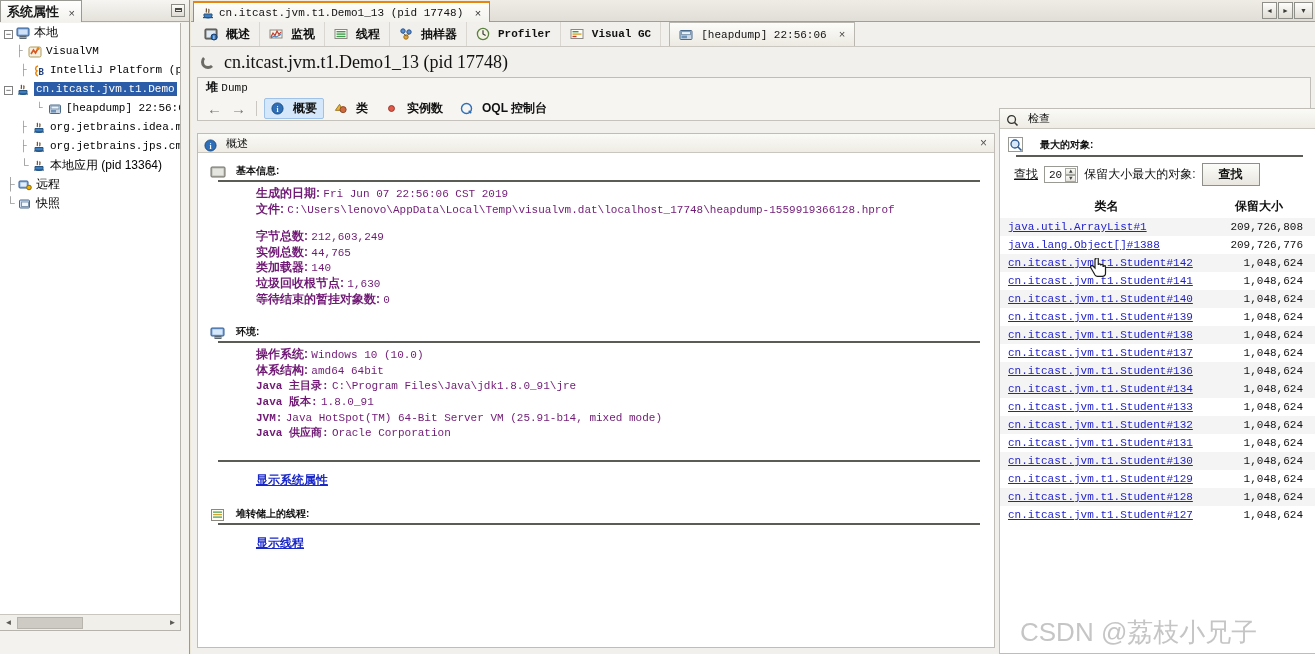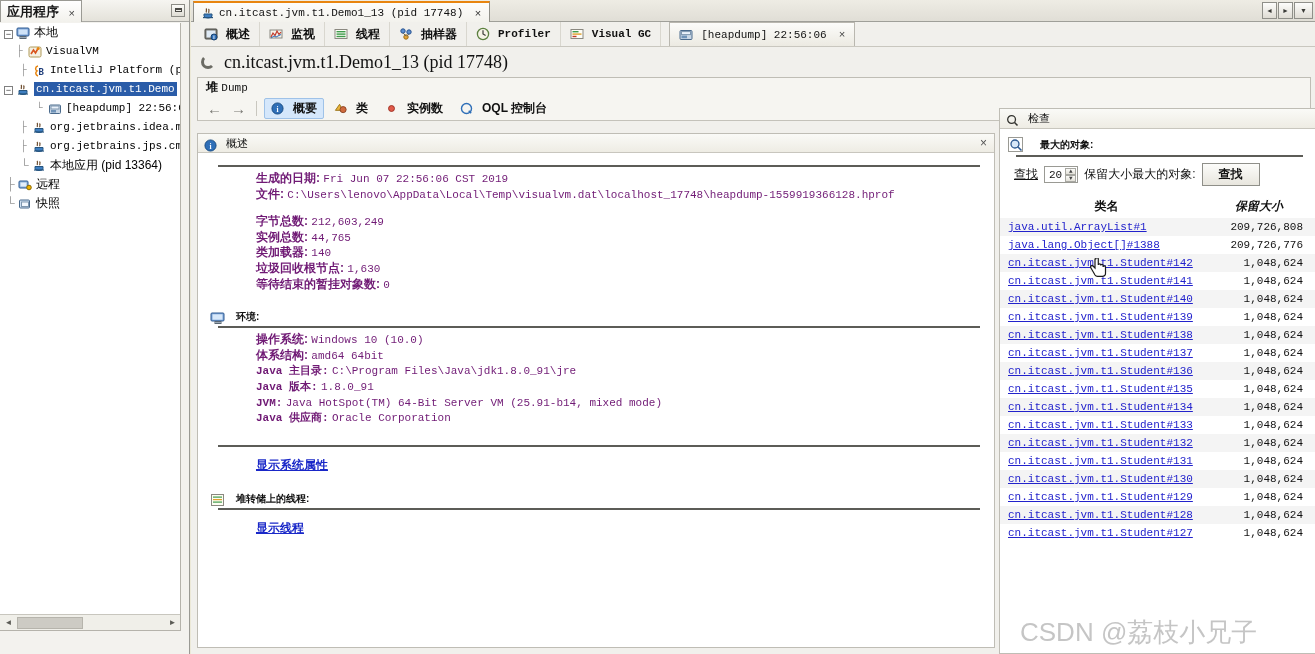--- a/index.html
+++ b/index.html
@@ -415,21 +415,21 @@
     padding: 2px 16px;
     color: #111;
   }
   .tbl { width: 100%; border-collapse: collapse; }
   .tbl th {
     font-size: 12px; font-weight: bold; color: #111;
     padding: 2px 0 3px 0;
     background: #fff;
   }
   .tbl th.c1 { text-align: center; }
-  .tbl th.c2 { text-align: center; padding-right: 10px; font-style: italic;}
+  .tbl th.c2 { text-align: center; padding-right: 10px;}
   .tbl td {
     font-family: "Liberation Mono", monospace;
     font-size: 11px;
     padding: 3px 0 3px 8px;
     white-space: nowrap;
   }
   .tbl td.name a { color: #2222cc; text-decoration: underline; }
   .tbl td.size { text-align: right; padding-right: 12px; color: #111; }
   .tbl tr.alt td { background: #f4f4f4; }
 
@@ -450,21 +450,21 @@
   }
 </style>
 </head>
 <body>
 
 <div class="app">
 
   <div class="left-panel">
     <div class="lp-tabrow">
       <div class="lp-tab">
-        <span>应用程序</span>
+        <span>系统属性</span>
         <span class="x">×</span>
       </div>
       <div class="lp-minbtn">
           <i></i>
         </div>
     </div>
 
     <div class="tree">
 
       <div class="trow cjk" style="padding-left:4px;">
@@ -714,20 +714,27 @@
                 <text x="7" y="10.4" font-size="8" fill="#fff" text-anchor="middle" font-family="serif" font-weight="bold">i</text>
               </svg>
             </span>
           <span>概述</span>
           <span class="close">×</span>
         </div>
 
         <div class="doc-body">
 
           <div class="sec">
+            <div class="sec-head">
+              <span class="sh-ico"><svg width="16" height="14" viewBox="0 0 16 14">
+                    <rect x="1" y="2" width="14" height="10" rx="1" fill="#b9b9b2" stroke="#6e6e68"></rect>
+                    <rect x="2.5" y="3.5" width="11" height="7" fill="#e6e6e0"></rect>
+                  </svg></span>
+              <span class="sec-title">基本信息:</span>
+            </div>
             <div class="sec-rule"></div>
             <div class="kv"><b>生成的日期:</b> <span class="val">Fri Jun 07 22:56:06 CST 2019</span></div>
             <div class="kv"><b>文件:</b> <span class="val">C:\Users\lenovo\AppData\Local\Temp\visualvm.dat\localhost_17748\heapdump-1559919366128.hprof</span></div>
             <div class="gap"></div>
             <div class="kv"><b>字节总数:</b> <span class="val">212,603,249</span></div>
             <div class="kv"><b>实例总数:</b> <span class="val">44,765</span></div>
             <div class="kv"><b>类加载器:</b> <span class="val">140</span></div>
             <div class="kv"><b>垃圾回收根节点:</b> <span class="val">1,630</span></div>
             <div class="kv"><b>等待结束的暂挂对象数:</b> <span class="val">0</span></div>
           </div>
@@ -871,24 +878,20 @@
                   <td class="size">1,048,624</td>
                 </tr>
               <tr>
                   <td class="name"><a href="#">cn.itcast.jvm.t1.Student#137</a></td>
                   <td class="size">1,048,624</td>
                 </tr>
               <tr class="alt">
                   <td class="name"><a href="#">cn.itcast.jvm.t1.Student#136</a></td>
                   <td class="size">1,048,624</td>
                 </tr>
-              <tr>
-                  <td class="name"><a href="#">cn.itcast.jvm.t1.Student#135</a></td>
-                  <td class="size">1,048,624</td>
-                </tr>
               <tr class="alt">
                   <td class="name"><a href="#">cn.itcast.jvm.t1.Student#134</a></td>
                   <td class="size">1,048,624</td>
                 </tr>
               <tr>
                   <td class="name"><a href="#">cn.itcast.jvm.t1.Student#133</a></td>
                   <td class="size">1,048,624</td>
                 </tr>
               <tr class="alt">
                   <td class="name"><a href="#">cn.itcast.jvm.t1.Student#132</a></td>

